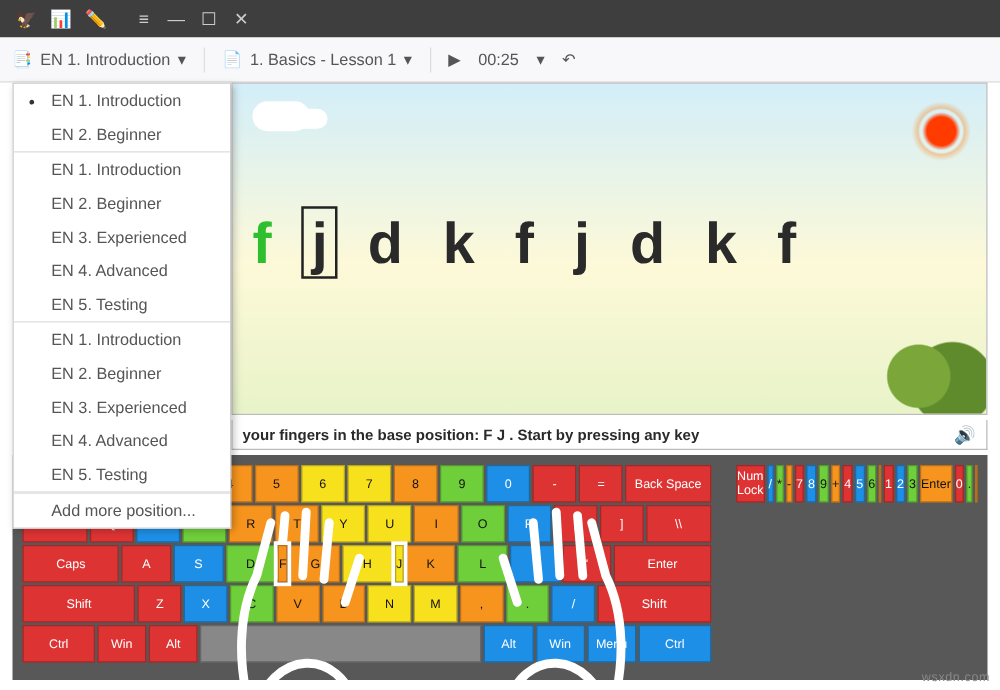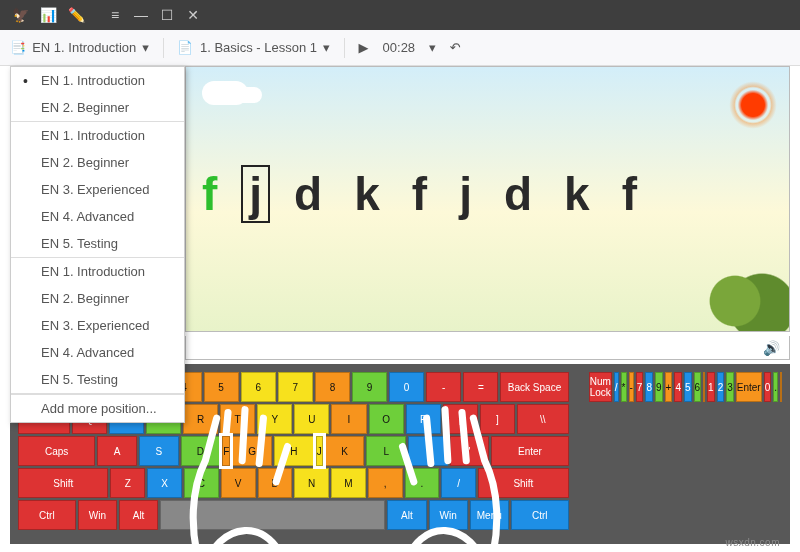--- a/index.html
+++ b/index.html
@@ -53,21 +53,21 @@
 .c-gr { background: #888; color: #eee; }
 .key.hi { outline: 3px solid #fff; z-index: 2; }
 
 
 .hand { position: absolute; bottom: -30px; width: 150px; height: 170px; pointer-events: none; }
 .hand.left { left: 160px; }
 .hand.right { left: 360px; }
 .hand svg { width: 100%; height: 100%; }
 
 
-.wm { position: absolute; right: 20px; bottom: 4px; font-size: 10px; color: #888; letter-spacing: .5px; }
+.wm { position: absolute; right: 8px; bottom: 4px; font-size: 10px; color: #888; letter-spacing: .5px; }
 </style>
 </head>
 <body>
 
 <div class="titlebar">
   <div class="left-icons">
     <div class="ic">
         <span class="tb-ico">🦅</span>
       </div>
     <div class="ic">
@@ -100,21 +100,21 @@
     <span>▾</span>
   </div>
   <div class="tb-sep"></div>
   <div class="tb-drop">
     <span>📄</span>
     <span>1. Basics - Lesson 1</span>
     <span>▾</span>
   </div>
   <div class="tb-sep"></div>
   <div class="tb-drop">▶</div>
-  <div>00:28</div>
+  <div>00:25</div>
   <span>▾</span>
   <div class="tb-drop">↶</div>
 </div>
 
 <div class="dropdown" id="dd">
     <div class="item sel">EN 1. Introduction</div>
     <div class="item">EN 2. Beginner</div>
     <div class="divider"></div>
     <div class="item">EN 1. Introduction</div>
     <div class="item">EN 2. Beginner</div>
@@ -143,20 +143,21 @@
       <span class="ch">k</span>
       <span class="ch">f</span>
       <span class="ch">j</span>
       <span class="ch">d</span>
       <span class="ch">k</span>
       <span class="ch">f</span>
     </div>
 </div>
 
 <div class="instr">
+  <span>your fingers in the base position:  F  J .  Start by pressing any key</span>
   <span class="spk">🔊</span>
 </div>
 
 <div class="kbwrap">
   <div class="kb" id="kb">
       <div class="krow">
         <div class="key c-r w1">`</div>
         <div class="key c-r w1">1</div>
         <div class="key c-b w1">2</div>
         <div class="key c-g w1">3</div>

